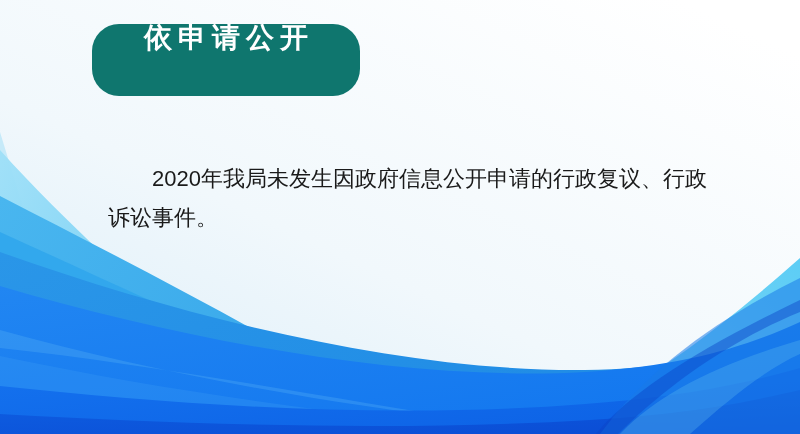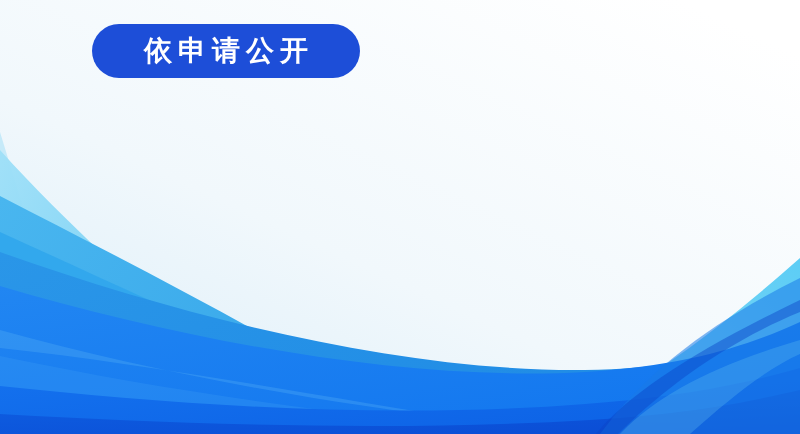--- a/index.html
+++ b/index.html
@@ -28,26 +28,26 @@
     left: 0;
     top: 0;
     width: 800px;
     height: 434px;
   }
   #badge {
     position: absolute;
     left: 92px;
     top: 24px;
     width: 268px;
-    height: 54px;
+    height: 72px;
     border-radius: 27px;
-    background: #1d4ed8;
+    background: #0f766e;
     box-sizing: border-box;
     display: flex;
-    align-items: center;
+    align-items: flex-start;
     justify-content: center;
   }
   #badge-label {
     color: #ffffff;
     font-size: 28px;
     font-weight: bold;
     letter-spacing: 6px;
     text-indent: 6px;
     line-height: 1;
     white-space: nowrap;
@@ -145,15 +145,16 @@
     <path d="M800,340 C720,364 660,392 620,434 L690,434
              C730,398 768,368 800,354 Z" fill="#69c6f2" opacity="0.28"></path>
   </svg>
 
   <div id="content">
 
     <div id="badge">
       <span id="badge-label">依申请公开</span>
     </div>
 
+    <p id="body-text">2020年我局未发生因政府信息公开申请的行政复议、行政诉讼事件。</p>
 
   </div>
 </div>
 
 </body></html>

